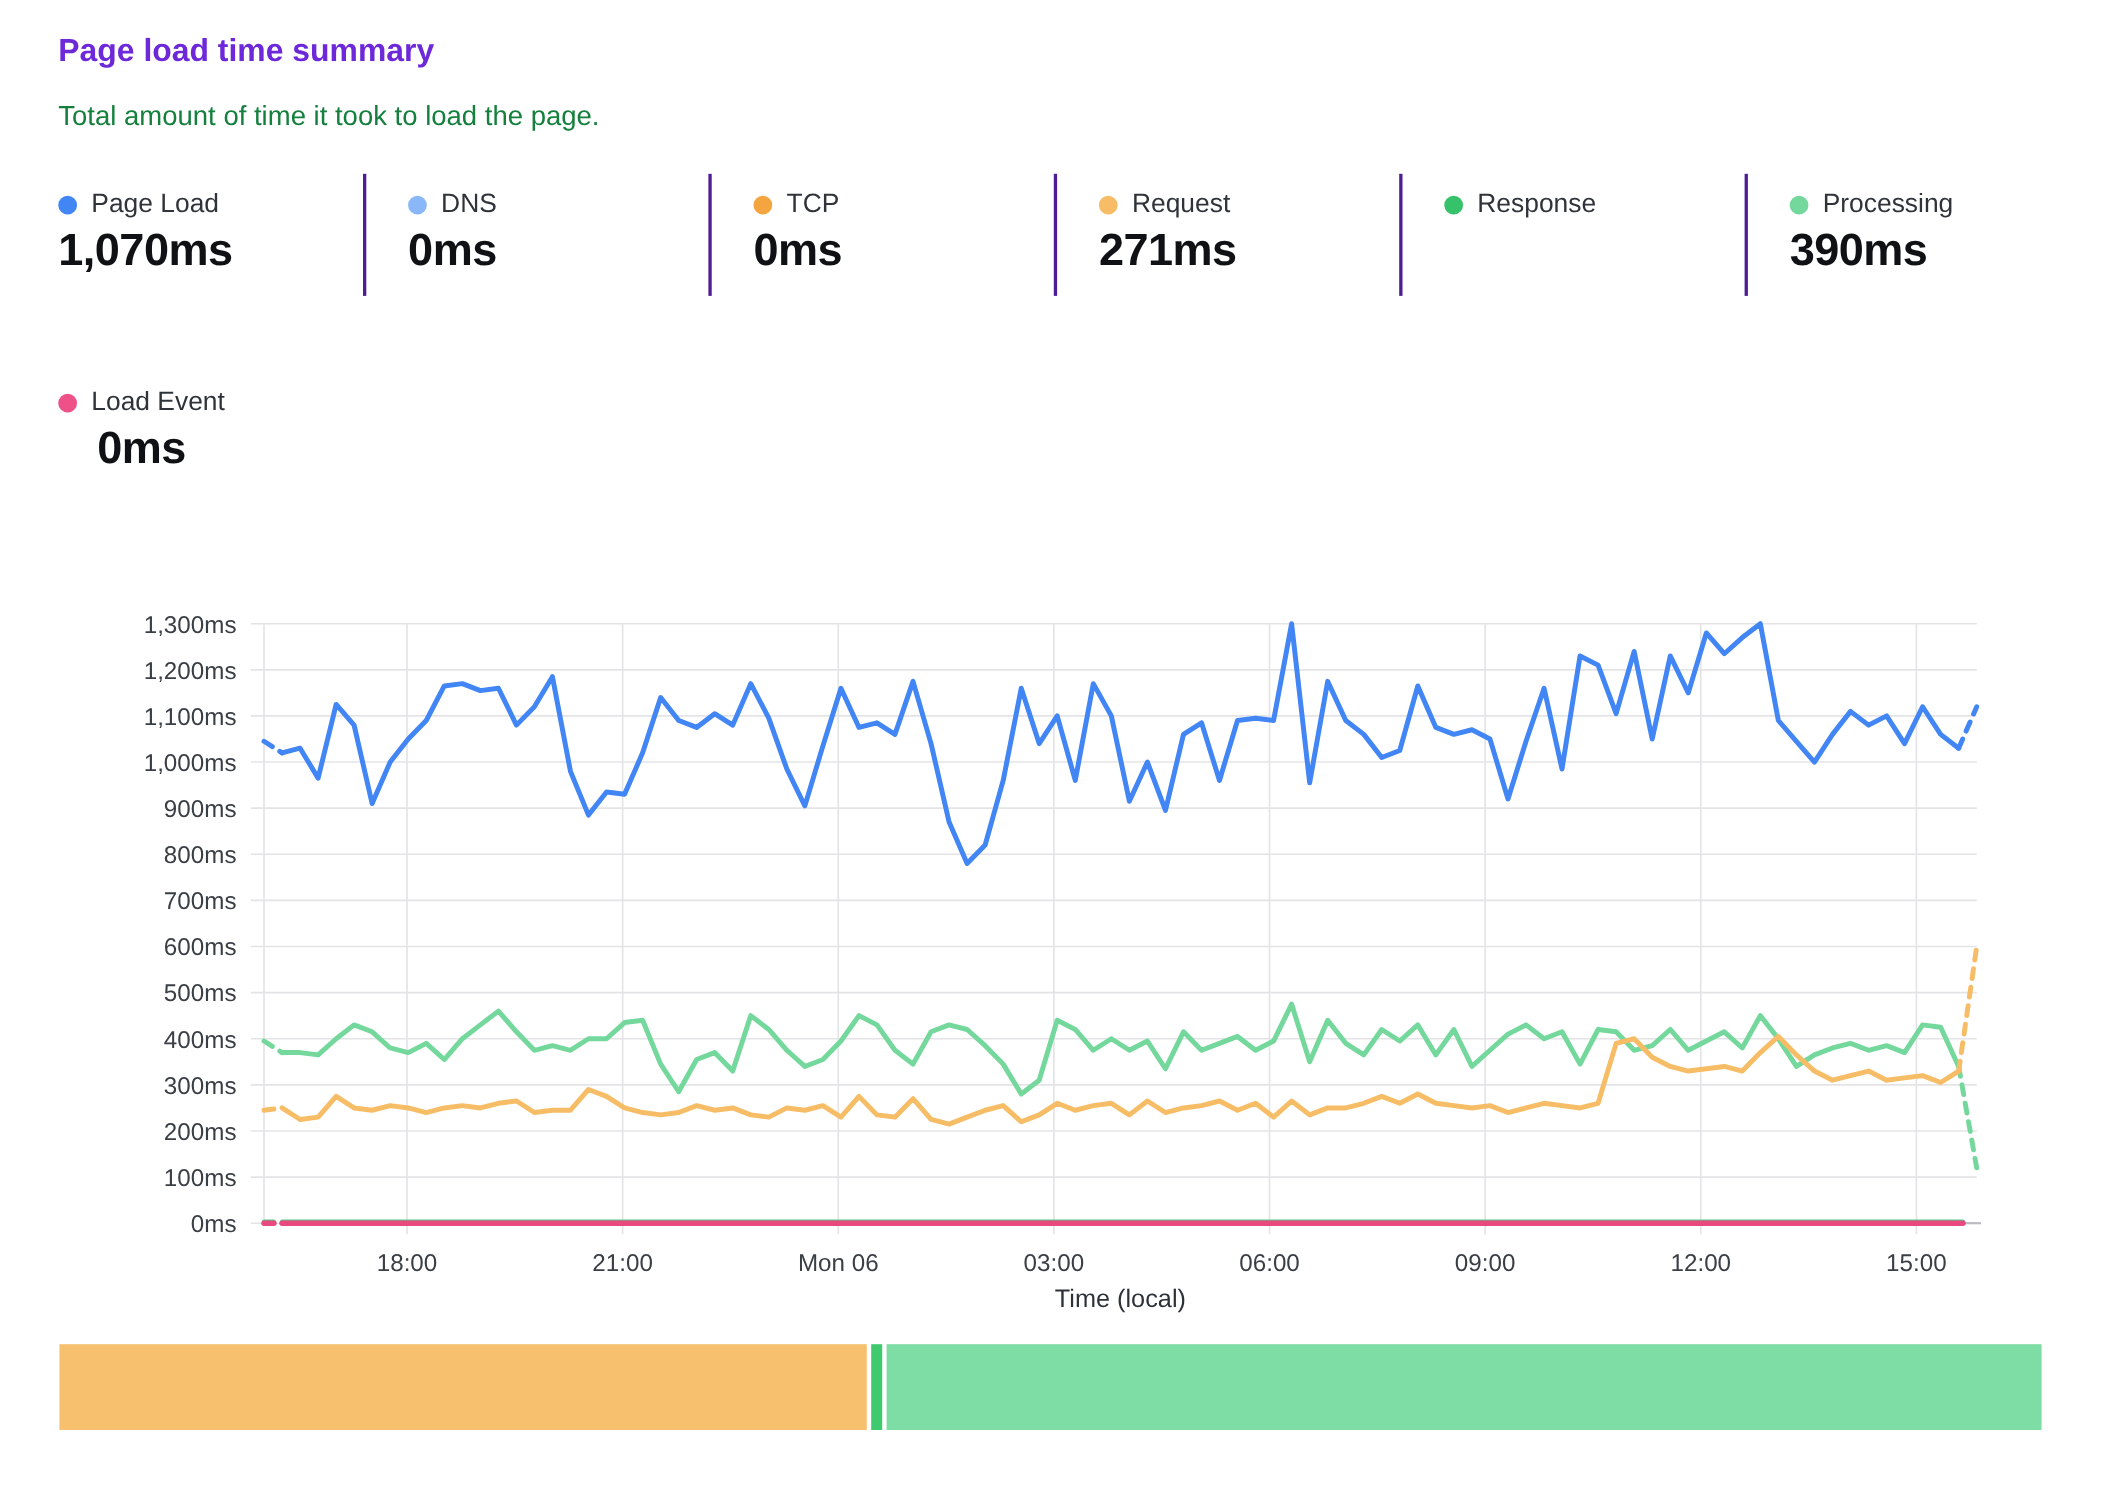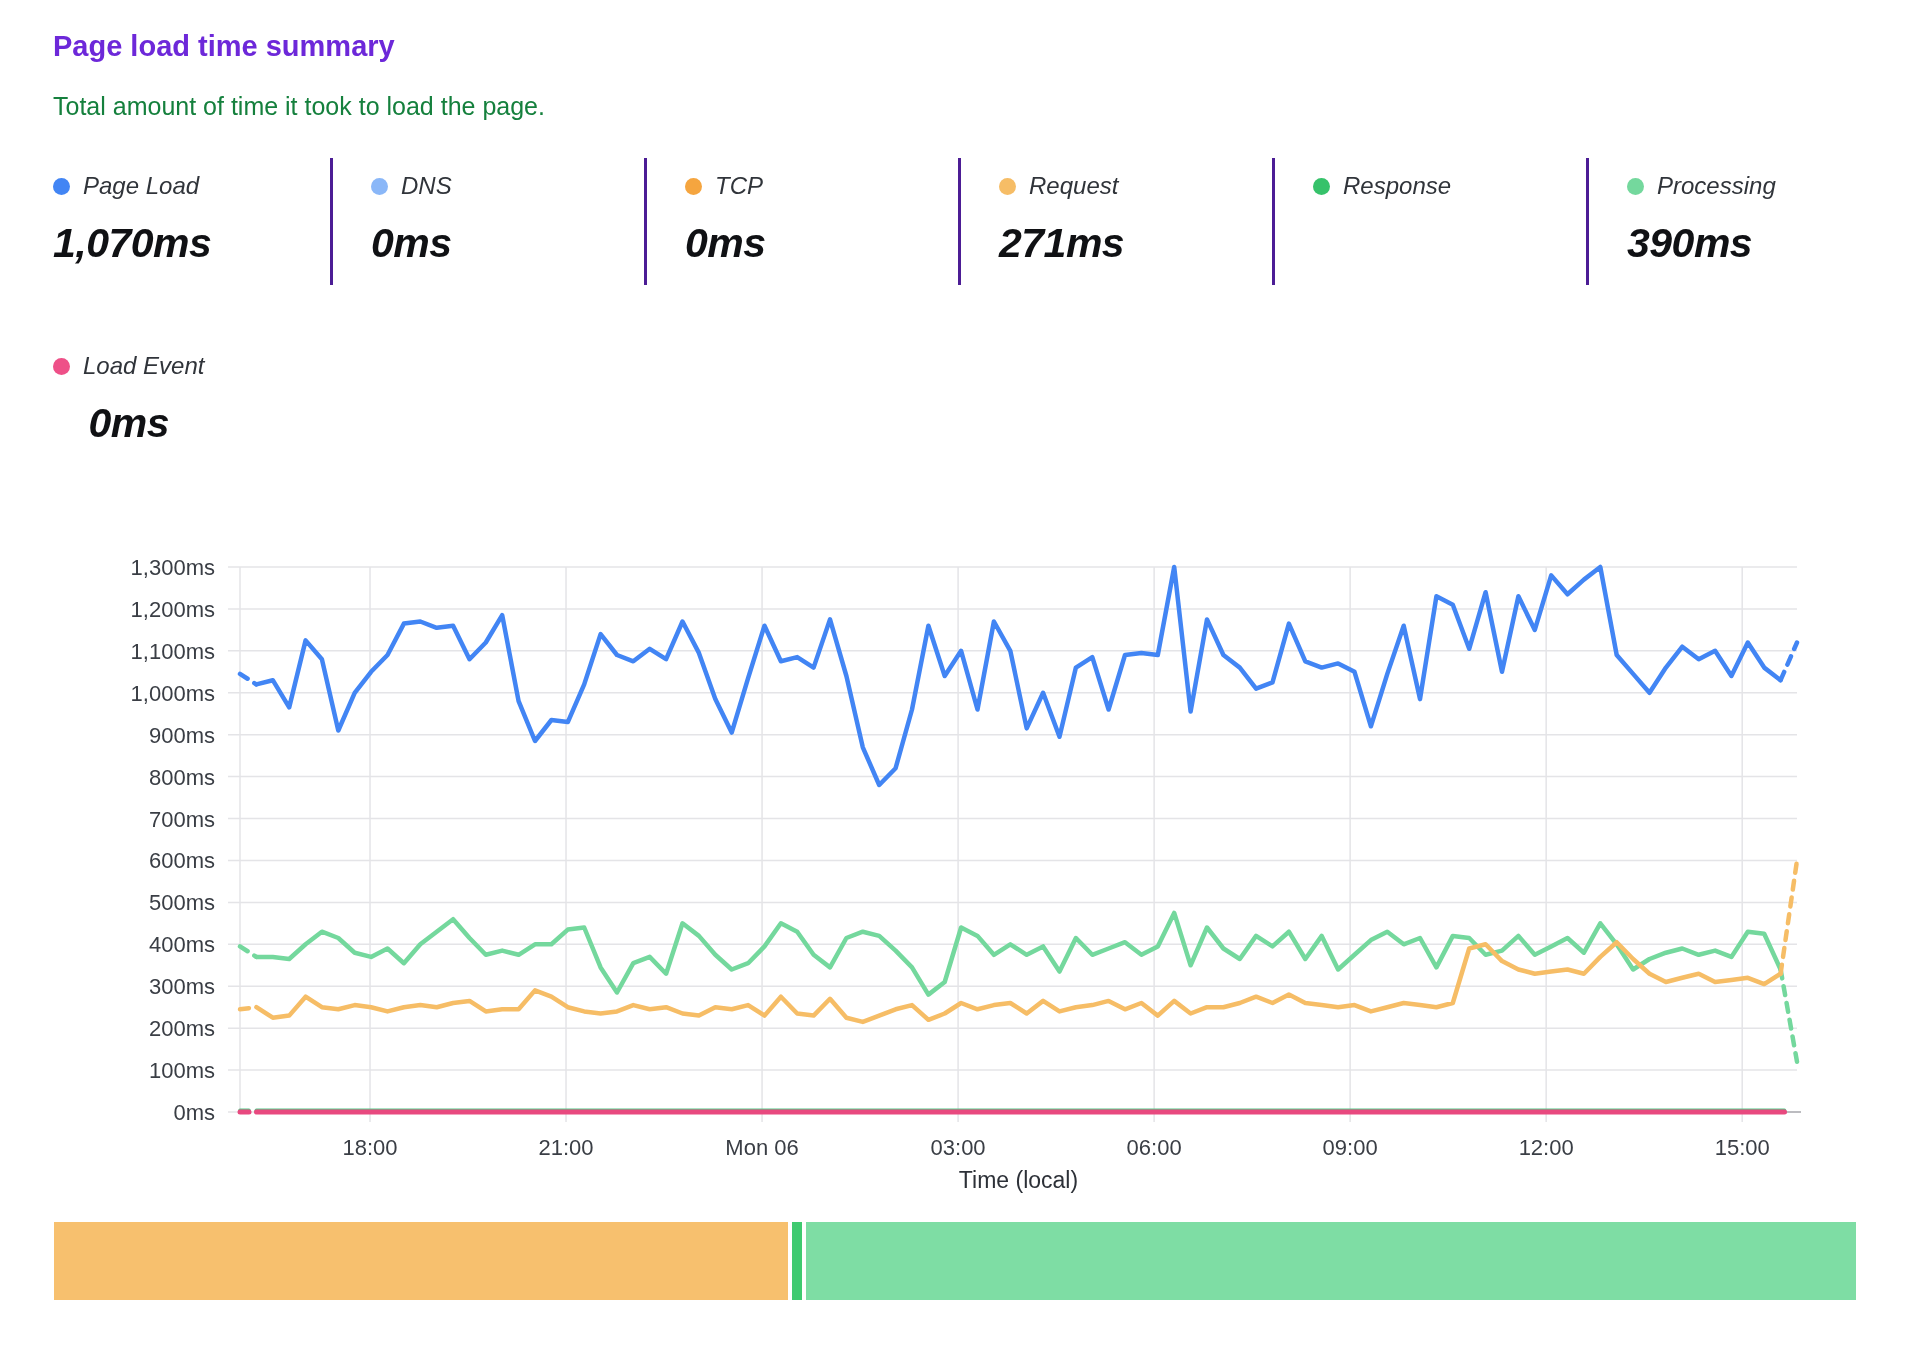--- a/index.html
+++ b/index.html
@@ -1,27 +1,27 @@
 <!DOCTYPE html>
 <html><head>
 <meta charset="utf-8">
 <style>
   html,body{margin:0;padding:0;background:#fff;}
   .canvas{position:relative;width:1910px;height:1352px;background:#fff;
           font-family:"Liberation Sans",sans-serif;color:#17181b;overflow:hidden;}
   .title{position:absolute;left:53px;top:30px;font-size:29px;font-weight:bold;color:#6d28d9;}
   .subtitle{position:absolute;left:53px;top:92px;font-size:25px;color:#15803d;}
   .stats-row{position:absolute;left:53px;top:158px;display:flex;align-items:stretch;}
-  .stat{box-sizing:border-box;width:314px;padding:14px 0 18px 38px;font-style:italic;}
+  .stat{box-sizing:border-box;width:314px;padding:14px 0 18px 38px;}
   .stat:first-child{width:277px;padding-left:0;}
   .stat + .stat{border-left:3px solid #4c1d95;}
   .stat-head{display:flex;align-items:center;}
   .dot{width:17px;height:17px;border-radius:50%;margin-right:13px;flex:none;}
   .stat-label{font-size:24px;color:#30343a;}
-  .stat-value{margin-top:20px;font-size:41px;font-weight:bold;color:#101114;letter-spacing:-0.5px;}
+  .stat-value{margin-top:4px;font-size:41px;font-weight:bold;color:#101114;letter-spacing:-0.5px;}
   .stats-row2{position:absolute;left:53px;top:338px;}
   .chart-svg{position:absolute;left:0;top:540px;}
   .tick{font-family:"Liberation Sans",sans-serif;font-size:22px;fill:#3a3e45;}
   .xlabel{font-family:"Liberation Sans",sans-serif;font-size:23px;fill:#2d3138;}
   .footer-bar{position:absolute;left:54px;top:1222px;width:1802px;height:78px;display:flex;}
   .footer-seg{height:78px;flex:none;}
   .footer-seg + .footer-seg{margin-left:4px;}
 </style>
 </head>
 <body>

